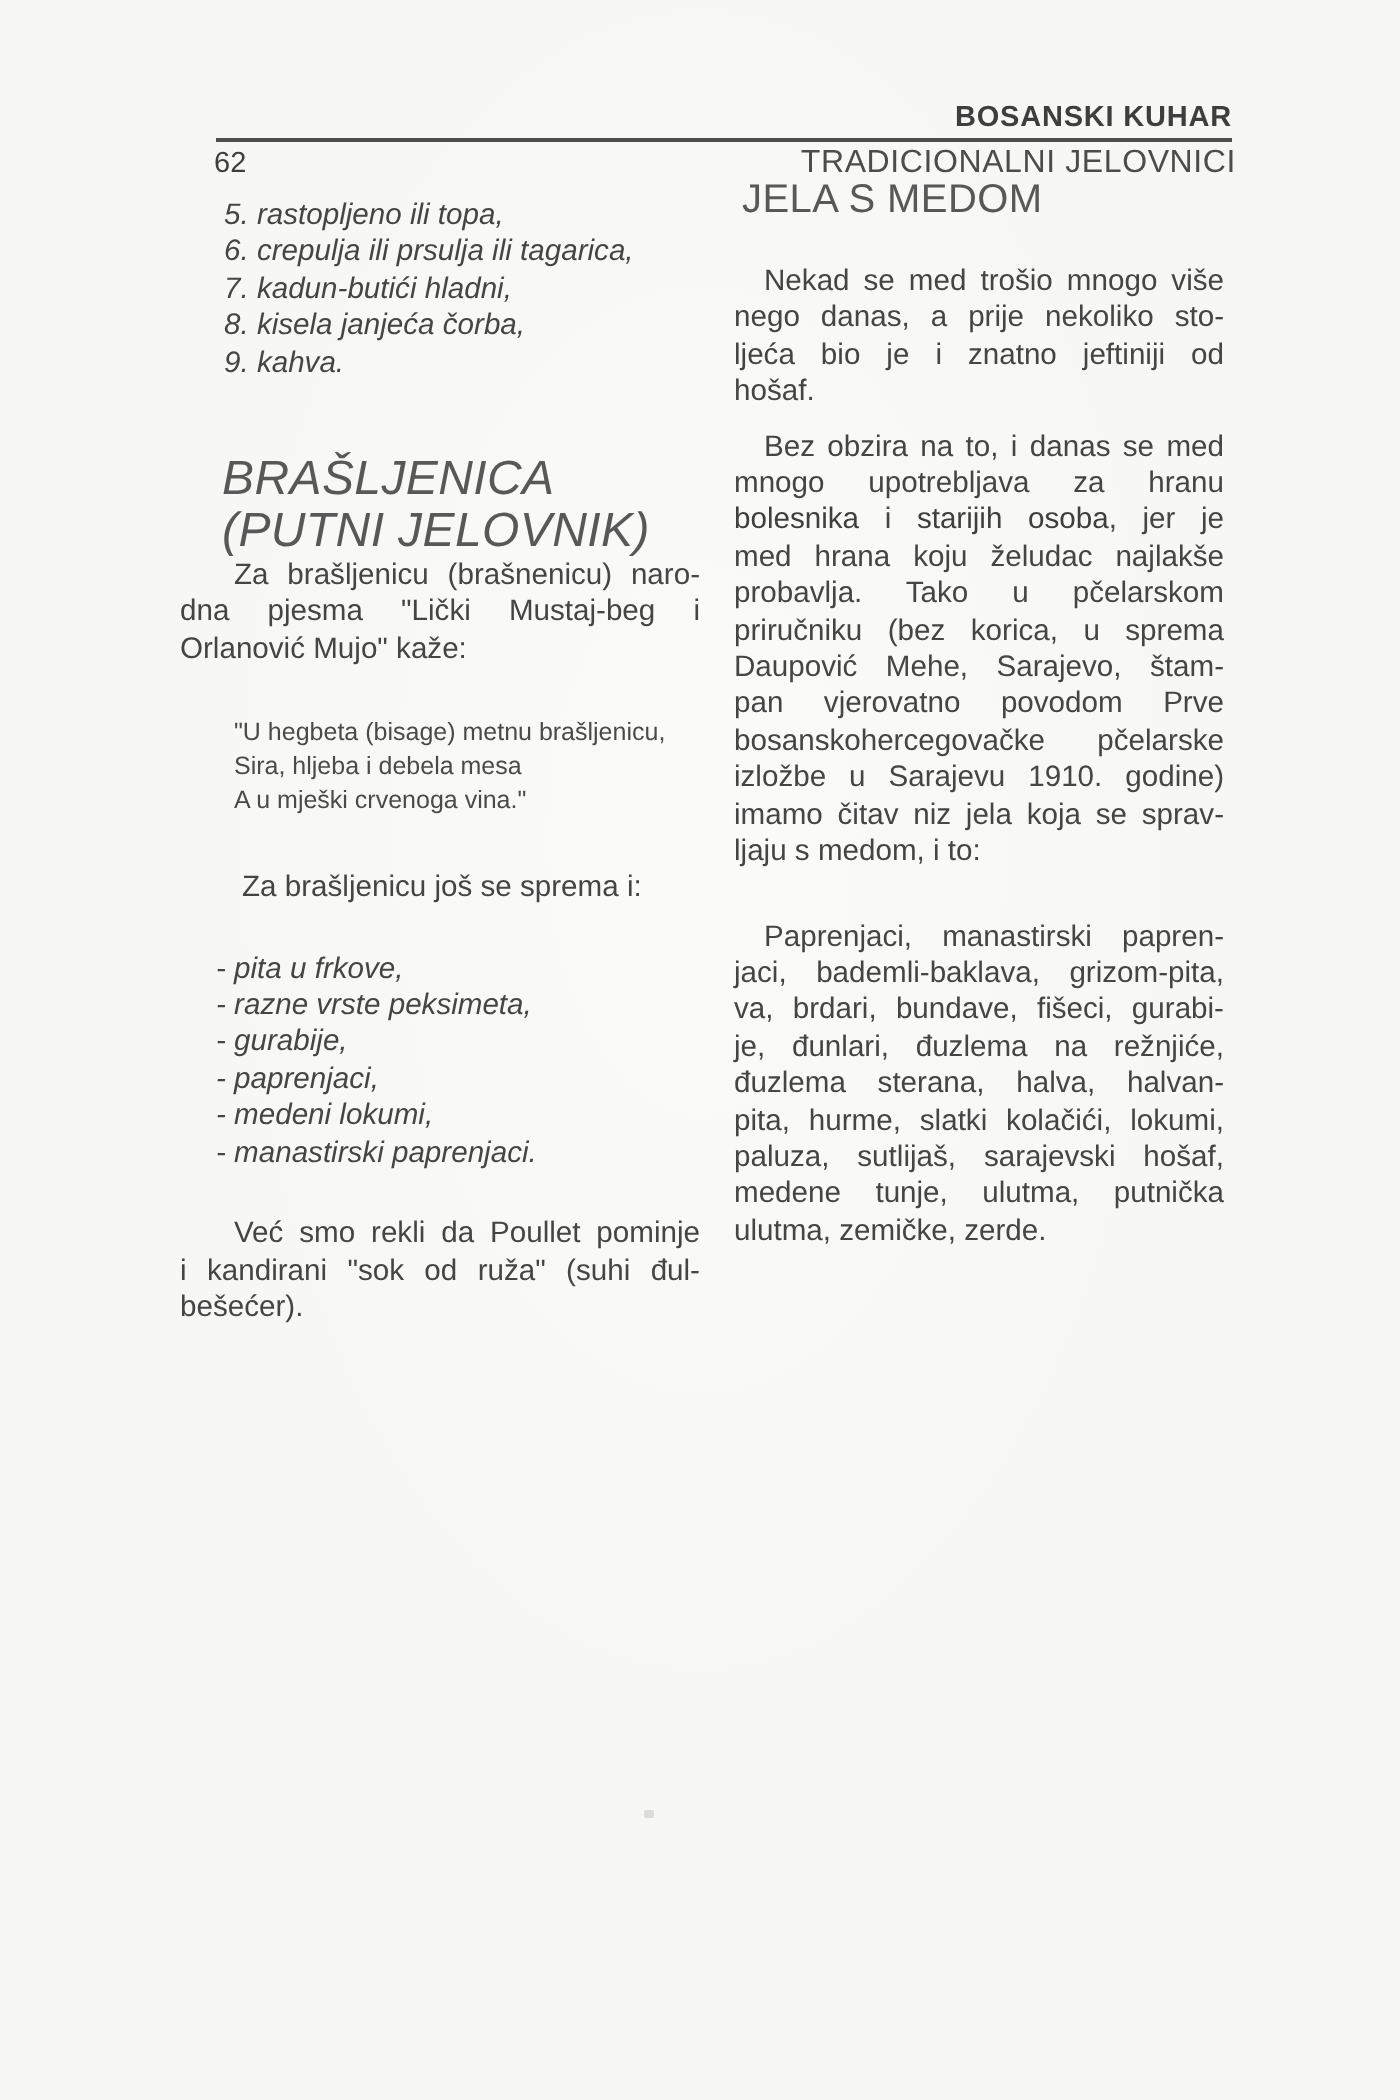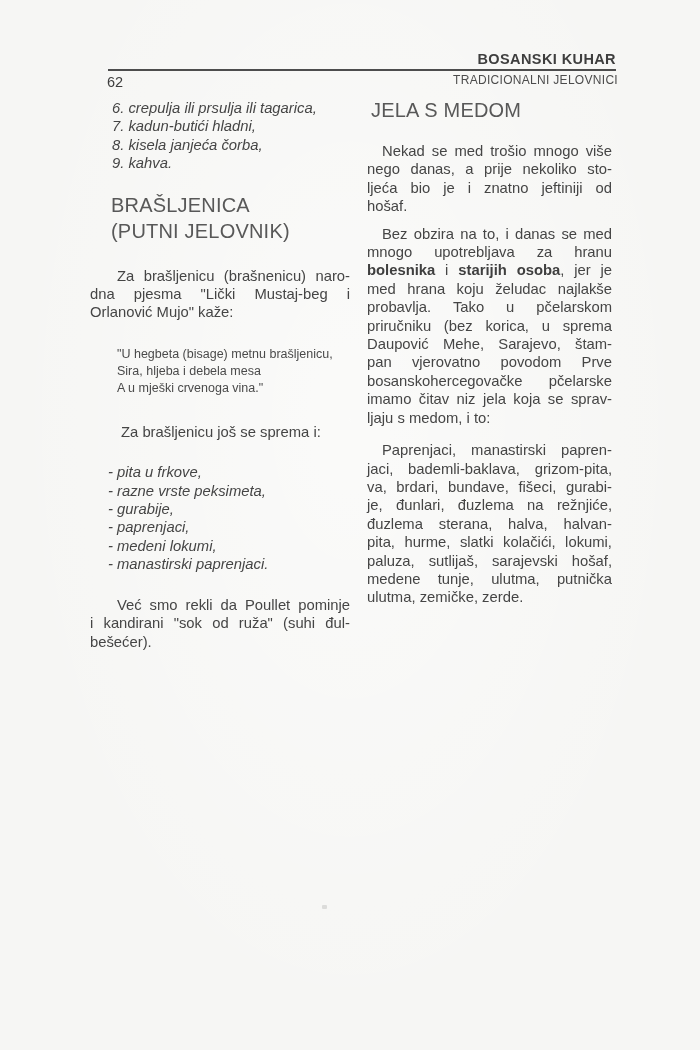--- a/index.html
+++ b/index.html
@@ -45,63 +45,64 @@
     position: absolute;
     top: 74px;
     left: 107px;
     font-size: 14.5px;
     color: #3e3e3e;
   }
   .hdr-subtitle {
     position: absolute;
     top: 73px;
     right: 82px;
-    font-size: 12px;
+    font-size: 16px;
     letter-spacing: 0.3px;
     color: #4c4c4c;
   }
 
   
   .col-left {
     position: absolute;
     left: 90px;
     top: 99px;
     width: 260px;
     font-size: 14.8px;
     line-height: 18.4px;
   }
   .col-right {
     position: absolute;
     left: 367px;
-    top: 98px;
+    top: 88px;
     width: 245px;
     font-size: 14.8px;
     line-height: 18.4px;
   }
 
   .ln { white-space: nowrap; }
   .justify .ln:not(.last) {
     text-align: justify;
     text-align-last: justify;
     white-space: normal;
   }
 
   .italic { font-style: italic; }
 
   
   .menu-list { padding-left: 22px; }
   .lc-heading {
-    margin-top: 19px;
+    margin-top: 36px;
     padding-left: 21px;
-    font-size: 20px;
+    font-size: 24px;
     line-height: 26px;
     color: #585858;
     letter-spacing: 0.2px;
-  }
-  .intro { margin-top: 23px; }
+    font-style: italic;
+  }
+  .intro { margin-top: 0; }
   .quote {
     margin-top: 24px;
     padding-left: 27px;
     font-size: 12.5px;
     line-height: 17px;
     color: #4a4a4a;
   }
   .lead-in { margin-top: 26px; padding-left: 31px; }
   .dish-list { margin-top: 22px; padding-left: 18px; }
   .closing { margin-top: 22px; }
@@ -109,26 +110,26 @@
   
   .rc-heading {
     padding-left: 4px;
     font-size: 20px;
     line-height: 24px;
     color: #585858;
     letter-spacing: 0.2px;
   }
   .p1 { margin-top: 20px; }
   .p2 { margin-top: 9px; }
-  .p3 { margin-top: 14px; }
+  .p3 { margin-top: 24px; }
 
   .indent-lg .ln.first { padding-left: 27px; }
   .indent-sm .ln.first { padding-left: 15px; }
 
-  b { font-weight: bold; color: #3f3f3f; }
+  b { font-weight: normal; color: #3f3f3f; }
 
   .speck {
     position: absolute;
     left: 322px;
     top: 905px;
     width: 5px;
     height: 4px;
     background: #dcdcda;
     border-radius: 1px;
   }
@@ -138,20 +139,21 @@
 
 <div class="page">
 
   <div class="hdr-title">BOSANSKI KUHAR</div>
   <div class="hdr-rule"></div>
   <div class="page-num">62</div>
   <div class="hdr-subtitle">TRADICIONALNI JELOVNICI</div>
 
   <div class="col-left">
     <div class="menu-list italic">
+        <div class="ln first">5. rastopljeno ili topa,</div>
         <div class="ln">6. crepulja ili prsulja ili tagarica,</div>
         <div class="ln">7. kadun-butići hladni,</div>
         <div class="ln">8. kisela janjeća čorba,</div>
         <div class="ln last">9. kahva.</div>
       </div>
 
     <div class="lc-heading">
         <div class="ln first">BRAŠLJENICA</div>
         <div class="ln last">(PUTNI JELOVNIK)</div>
       </div>
@@ -199,20 +201,21 @@
     <div class="p2 justify indent-sm">
         <div class="ln first">Bez obzira na to, i danas se med</div>
         <div class="ln">mnogo upotrebljava za hranu</div>
         <div class="ln"><b>bolesnika</b> i <b>starijih osoba</b>, jer je</div>
         <div class="ln">med hrana koju želudac najlakše</div>
         <div class="ln">probavlja. Tako u pčelarskom</div>
         <div class="ln">priručniku (bez korica, u sprema</div>
         <div class="ln">Daupović Mehe, Sarajevo, štam-</div>
         <div class="ln">pan vjerovatno povodom Prve</div>
         <div class="ln">bosanskohercegovačke pčelarske</div>
+        <div class="ln">izložbe u Sarajevu 1910. godine)</div>
         <div class="ln">imamo čitav niz jela koja se sprav-</div>
         <div class="ln last">ljaju s medom, i to:</div>
       </div>
 
     <div class="p3 justify indent-sm">
         <div class="ln first">Paprenjaci, manastirski papren-</div>
         <div class="ln">jaci, bademli-baklava, grizom-pita,</div>
         <div class="ln">va, brdari, bundave, fišeci, gurabi-</div>
         <div class="ln">je, đunlari, đuzlema na režnjiće,</div>
         <div class="ln">đuzlema sterana, halva, halvan-</div>

